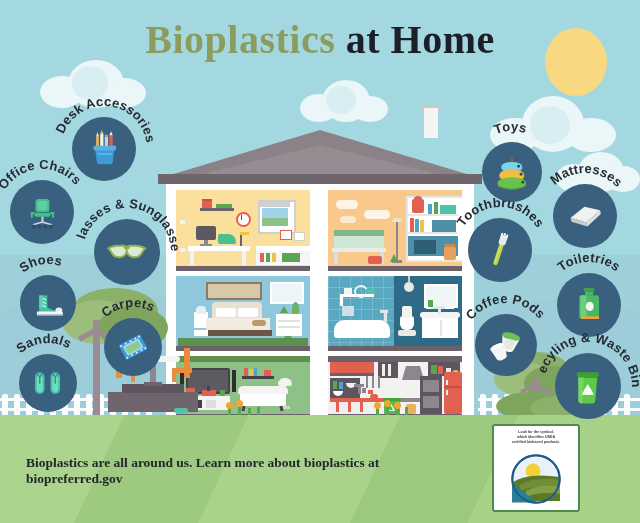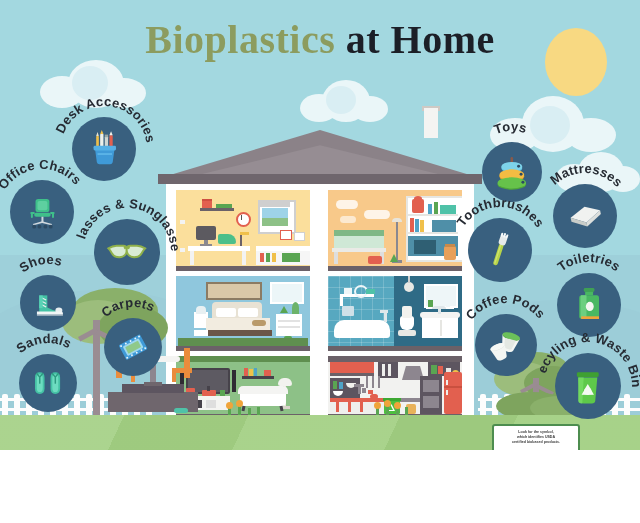--- a/index.html
+++ b/index.html
@@ -1,17 +1,17 @@
 <!DOCTYPE html>
 <html><head>
 <meta charset="utf-8">
 <style>
   html,body{margin:0;padding:0;}
   body{width:640px;height:523px;overflow:hidden;font-family:"Liberation Serif",serif;}
-  #poster{position:relative;width:640px;height:450px;background:#a3d8e0;overflow:hidden;}
+  #poster{position:relative;width:640px;height:523px;background:#a3d8e0;overflow:hidden;}
 
   
   .sky{position:absolute;left:0;top:0;width:640px;height:420px;background:#a3d8e0;}
   .skyline{position:absolute;left:0;top:255px;width:640px;height:165px;background:#9ed0da;}
   .hill{position:absolute;background:#9ccdd8;border-radius:50% 50% 0 0;}
   .ground{position:absolute;left:0;top:415px;width:640px;height:108px;background:#a2cf82;}
   .ground-shade{position:absolute;left:0;top:415px;width:640px;height:108px;
      background:linear-gradient(115deg,rgba(255,255,255,.10) 0 18%,rgba(0,0,0,.025) 18% 36%,rgba(255,255,255,.08) 36% 58%,rgba(0,0,0,.03) 58% 75%,rgba(255,255,255,.06) 75% 100%);}
   .sun{position:absolute;left:545px;top:28px;width:62px;height:68px;border-radius:50%;background:#f8d982;}
 
@@ -657,20 +657,21 @@
     </svg></div>
         <svg class="arc-label" viewBox="0 0 200 200" width="200" height="200">
           <defs>
             <path id="arc-r-5" fill="none" d="M 57.50 88.61 A 44 44 0 0 1 144.00 100.00"></path>
           </defs>
           <text text-anchor="middle"><textPath href="#arc-r-5" xlink:href="#arc-r-5" startOffset="50%">Recyling &amp; Waste Bins</textPath></text>
         </svg>
       </div>
     </div>
 
+  <div class="footer">Bioplastics are all around us. Learn more about bioplastics at biopreferred.gov</div>
 
   <div class="logo-box">
     <div class="logo-cap">
       <div>Look for the symbol,</div>
       <div>which identifies USDA</div>
       <div>certified biobased products.</div>
     </div>
     <div class="logo-mark">
       <svg width="50" height="50" viewBox="0 0 100 100">
         <circle cx="50" cy="50" r="48" fill="#ffffff" stroke="#1f5b8a" stroke-width="3"></circle>

